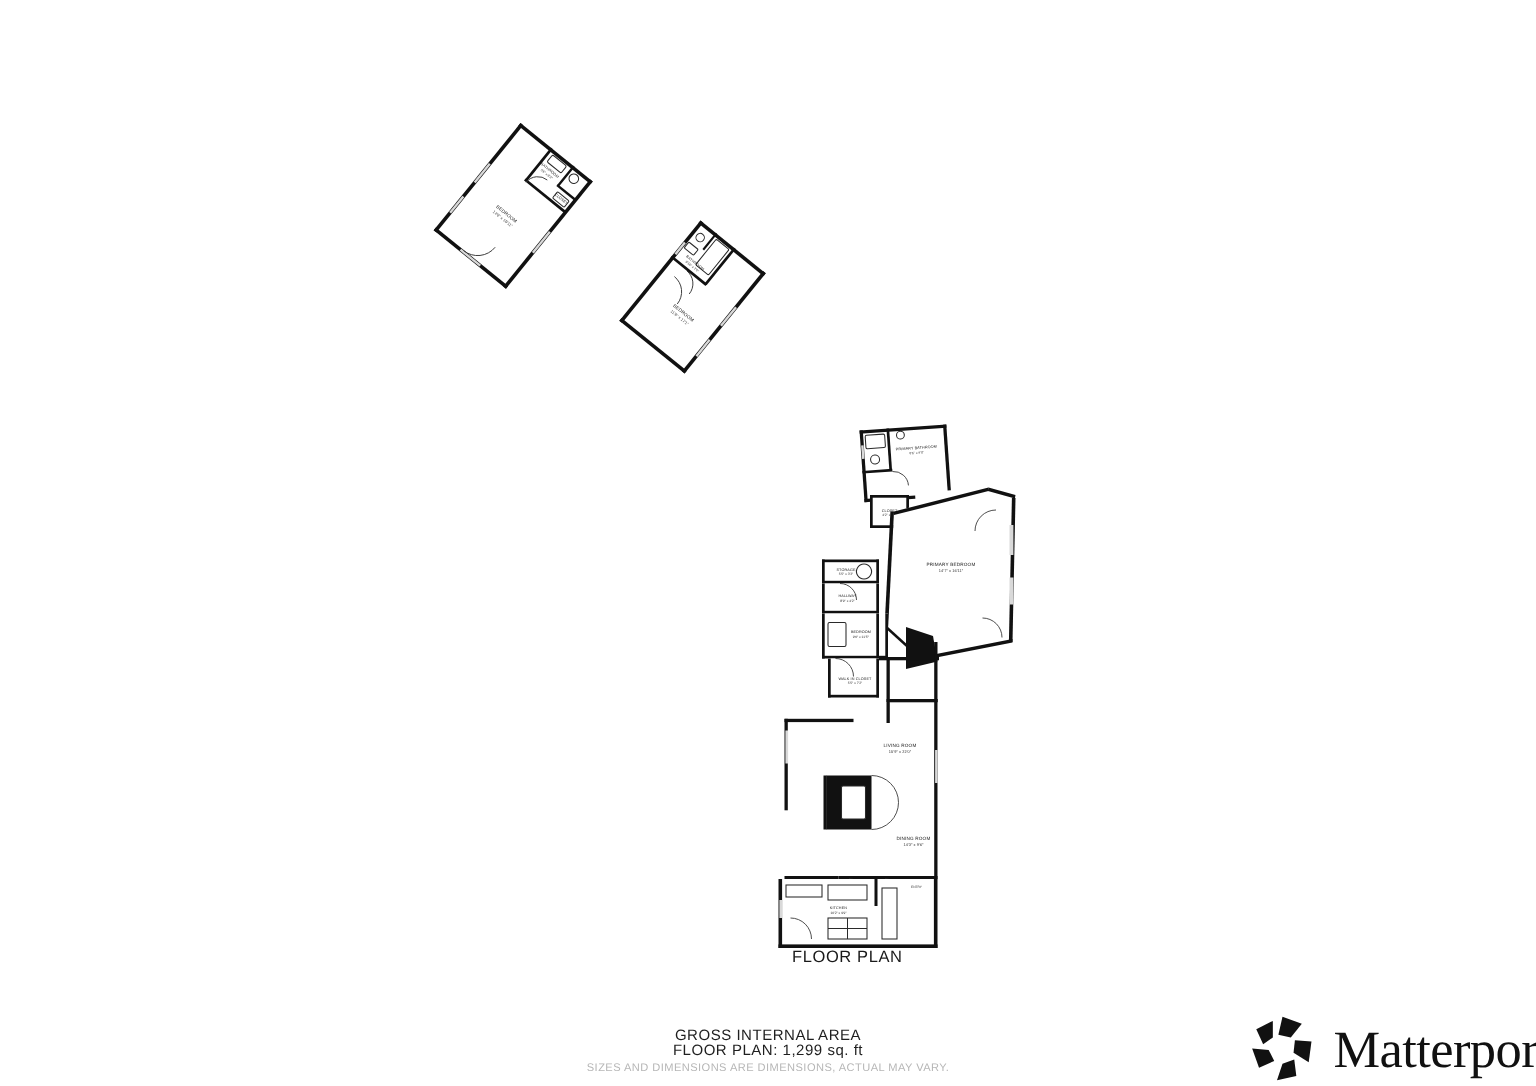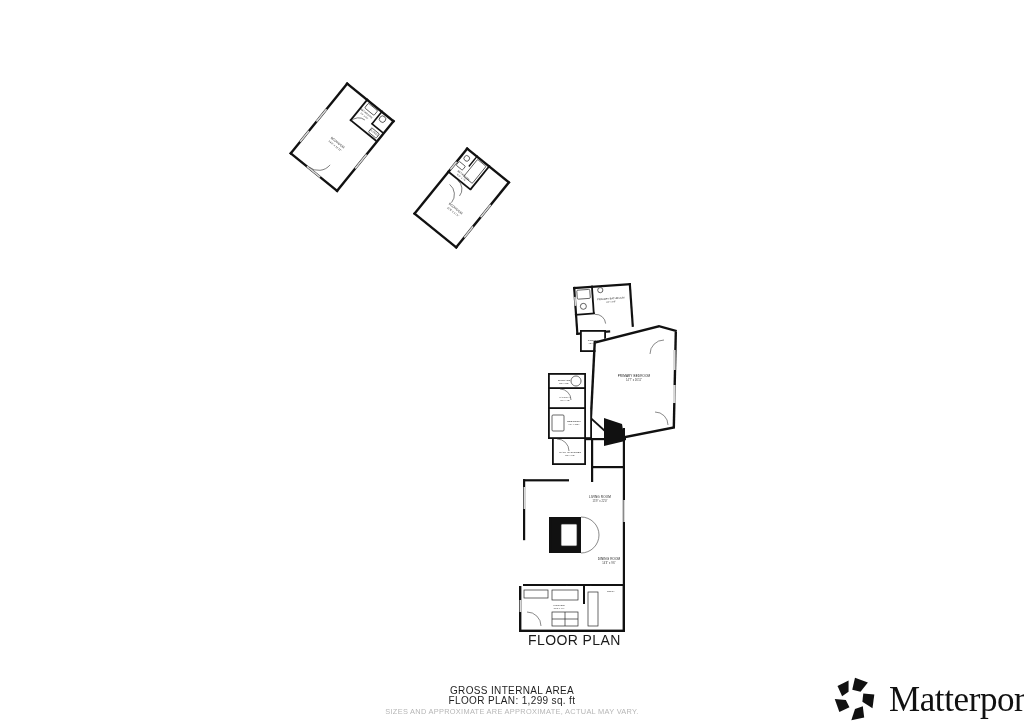--- a/index.html
+++ b/index.html
@@ -23,21 +23,21 @@
   .blackmass{fill:#111111;}
 
   .rlabel{font-family:"Liberation Sans", sans-serif;text-anchor:middle;fill:#1a1a1a;}
   .rname{font-size:3.1px;letter-spacing:0.12px;}
   .rdim{font-size:2.6px;letter-spacing:0.05px;fill:#333;}
   .rname-sm{font-size:2.5px;letter-spacing:0.08px;}
   .rdim-sm{font-size:2.2px;fill:#333;}
 
   #floorplan-title{
     position:absolute;left:528px;top:632px;
-    font-size:14px;letter-spacing:0.4px;color:#1a1a1a;
+    font-size:11px;letter-spacing:0.4px;color:#1a1a1a;
     font-family:"Liberation Sans", sans-serif;
     white-space:nowrap;
   }
 
   #footer{
     position:absolute;left:0;top:686px;width:1024px;
     text-align:center;
   }
   #footer .line1,#footer .line2{
     font-size:10px;letter-spacing:0.35px;color:#1f1f1f;line-height:9.6px;
@@ -264,21 +264,21 @@
       <rect class="wall" x="586" y="438" width="40" height="2.2"></rect>
       <rect class="wall" x="622.8" y="428" width="2.2" height="40"></rect>
     </g>
   </svg>
 
   <div id="floorplan-title">FLOOR PLAN</div>
 
   <div id="footer">
     <div class="line1">GROSS INTERNAL AREA</div>
     <div class="line2">FLOOR PLAN: 1,299 sq. ft</div>
-    <div class="disclaimer">SIZES AND APPROXIMATE ARE APPROXIMATE, ACTUAL MAY VARY.</div>
+    <div class="disclaimer">SIZES AND DIMENSIONS ARE DIMENSIONS, ACTUAL MAY VARY.</div>
   </div>
 
   <div id="brand">
     <svg class="mark" viewBox="0 0 100 100">
       <g fill="#111111">
         <path d="M50 4 L78 14 L62 34 L44 30 Z"></path>
         <path d="M92 40 L88 70 L66 56 L68 38 Z"></path>
         <path d="M70 90 L42 96 L50 72 L67 66 Z"></path>
         <path d="M16 78 L6 50 L30 52 L38 68 Z"></path>
         <path d="M12 22 L36 10 L36 34 L22 44 Z"></path>

